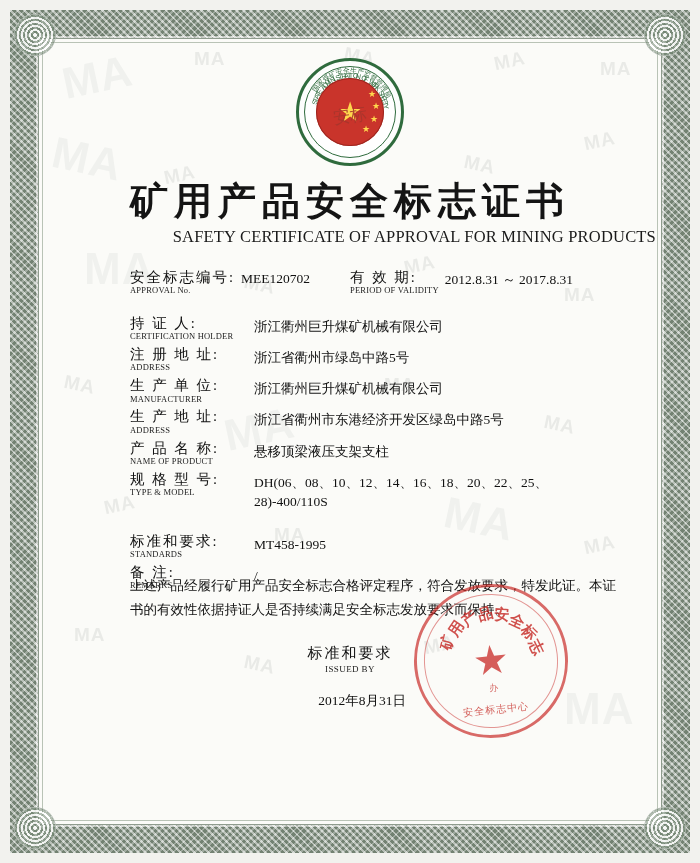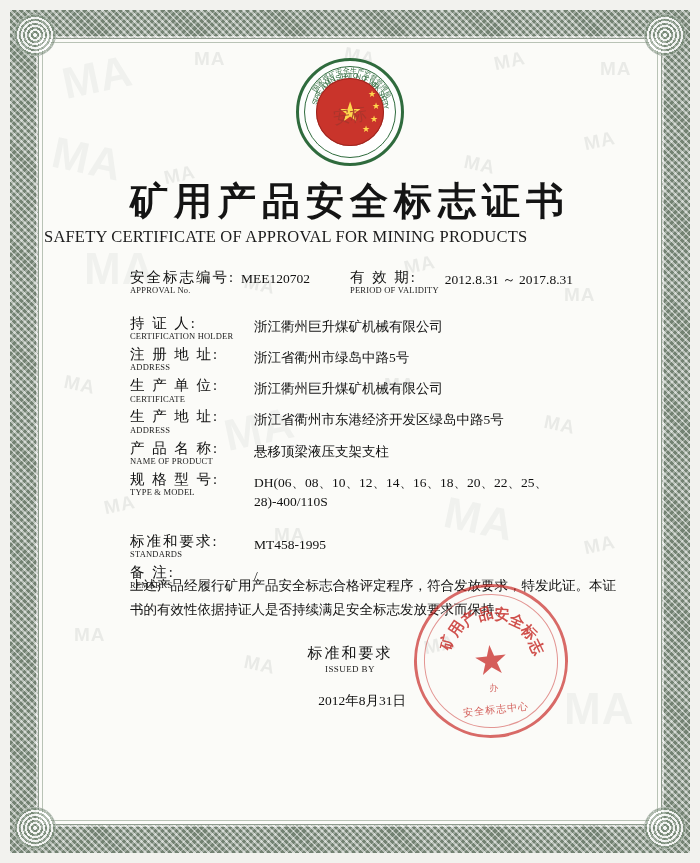--- a/index.html
+++ b/index.html
@@ -174,21 +174,21 @@
     font-size: 38px;
     font-weight: bold;
     letter-spacing: 6px;
     color: #141414;
     font-family: "Liberation Serif", serif;
   }
   .title-en {
     position: absolute;
     top: 183px;
     width: 100%;
-    text-align: left;
+    text-align: right;
     font-size: 16.5px;
     letter-spacing: .2px;
     color: #1a1a1a;
   }
 
   
   .row-approval {
     position: absolute;
     top: 226px;
     left: 86px;
@@ -490,21 +490,21 @@
         <div class="field">
           <div class="lbl">
             <span class="cn">注 册 地 址:</span>
             <span class="en">ADDRESS</span>
           </div>
           <div class="val">浙江省衢州市绿岛中路5号</div>
         </div>
         <div class="field">
           <div class="lbl">
             <span class="cn">生 产 单 位:</span>
-            <span class="en">CERTIFICATE</span>
+            <span class="en">MANUFACTURER</span>
           </div>
           <div class="val">浙江衢州巨升煤矿机械有限公司</div>
         </div>
         <div class="field">
           <div class="lbl">
             <span class="cn">生 产 地 址:</span>
             <span class="en">ADDRESS</span>
           </div>
           <div class="val">浙江省衢州市东港经济开发区绿岛中路5号</div>
         </div>

